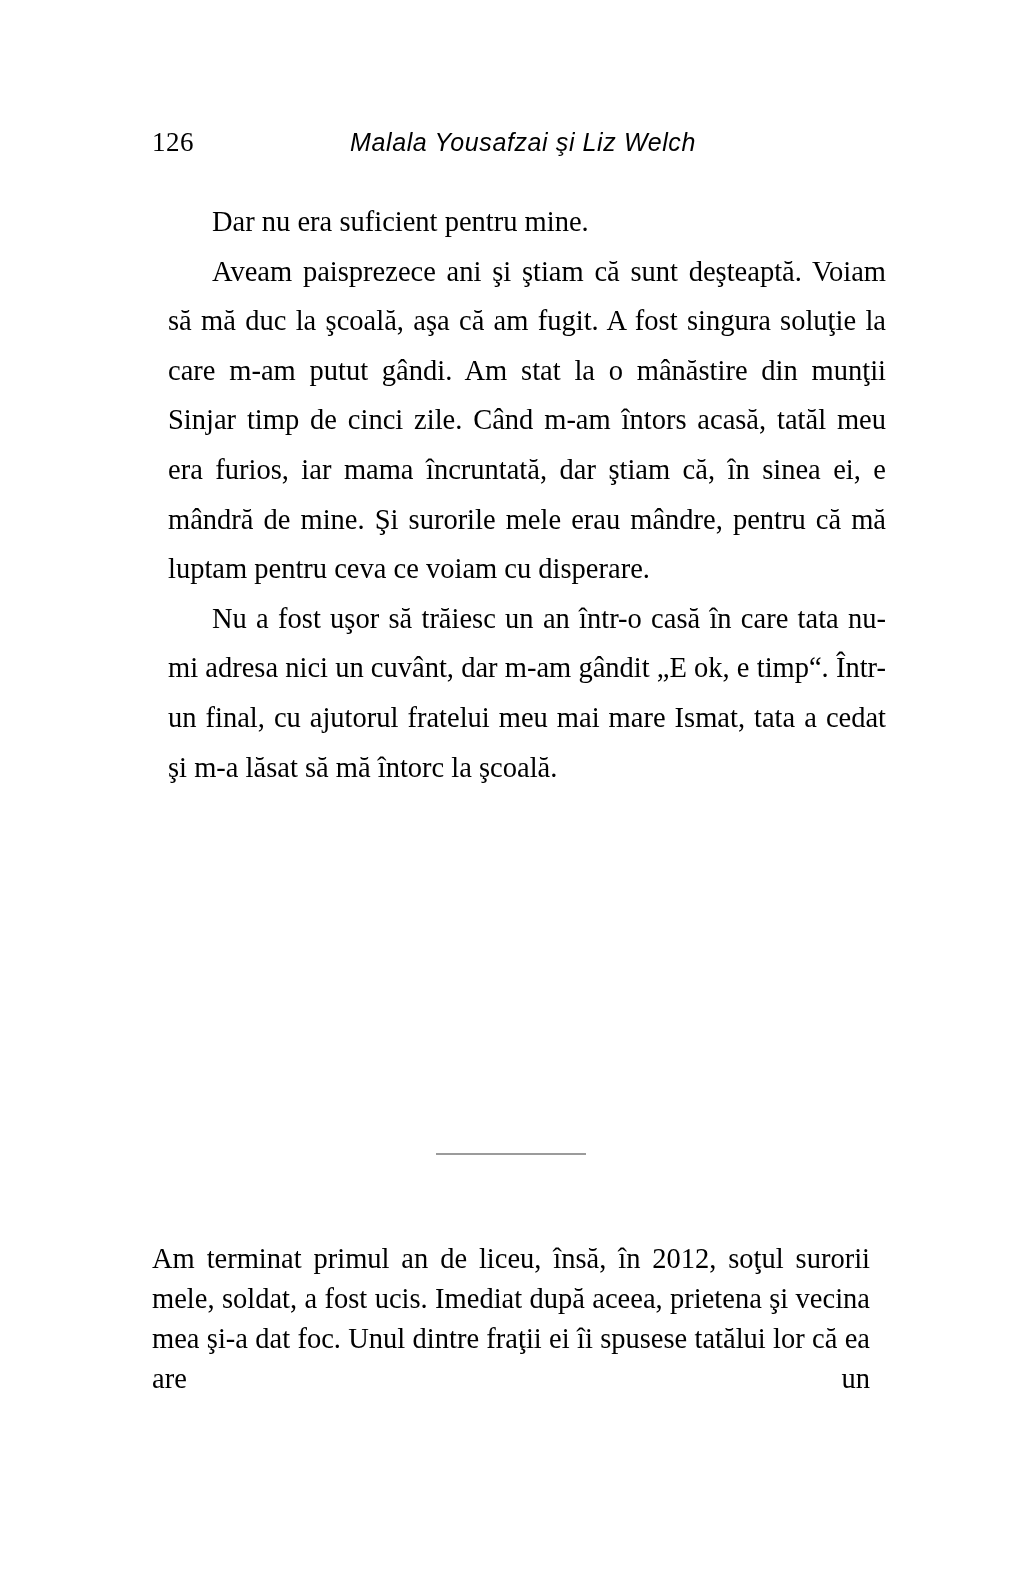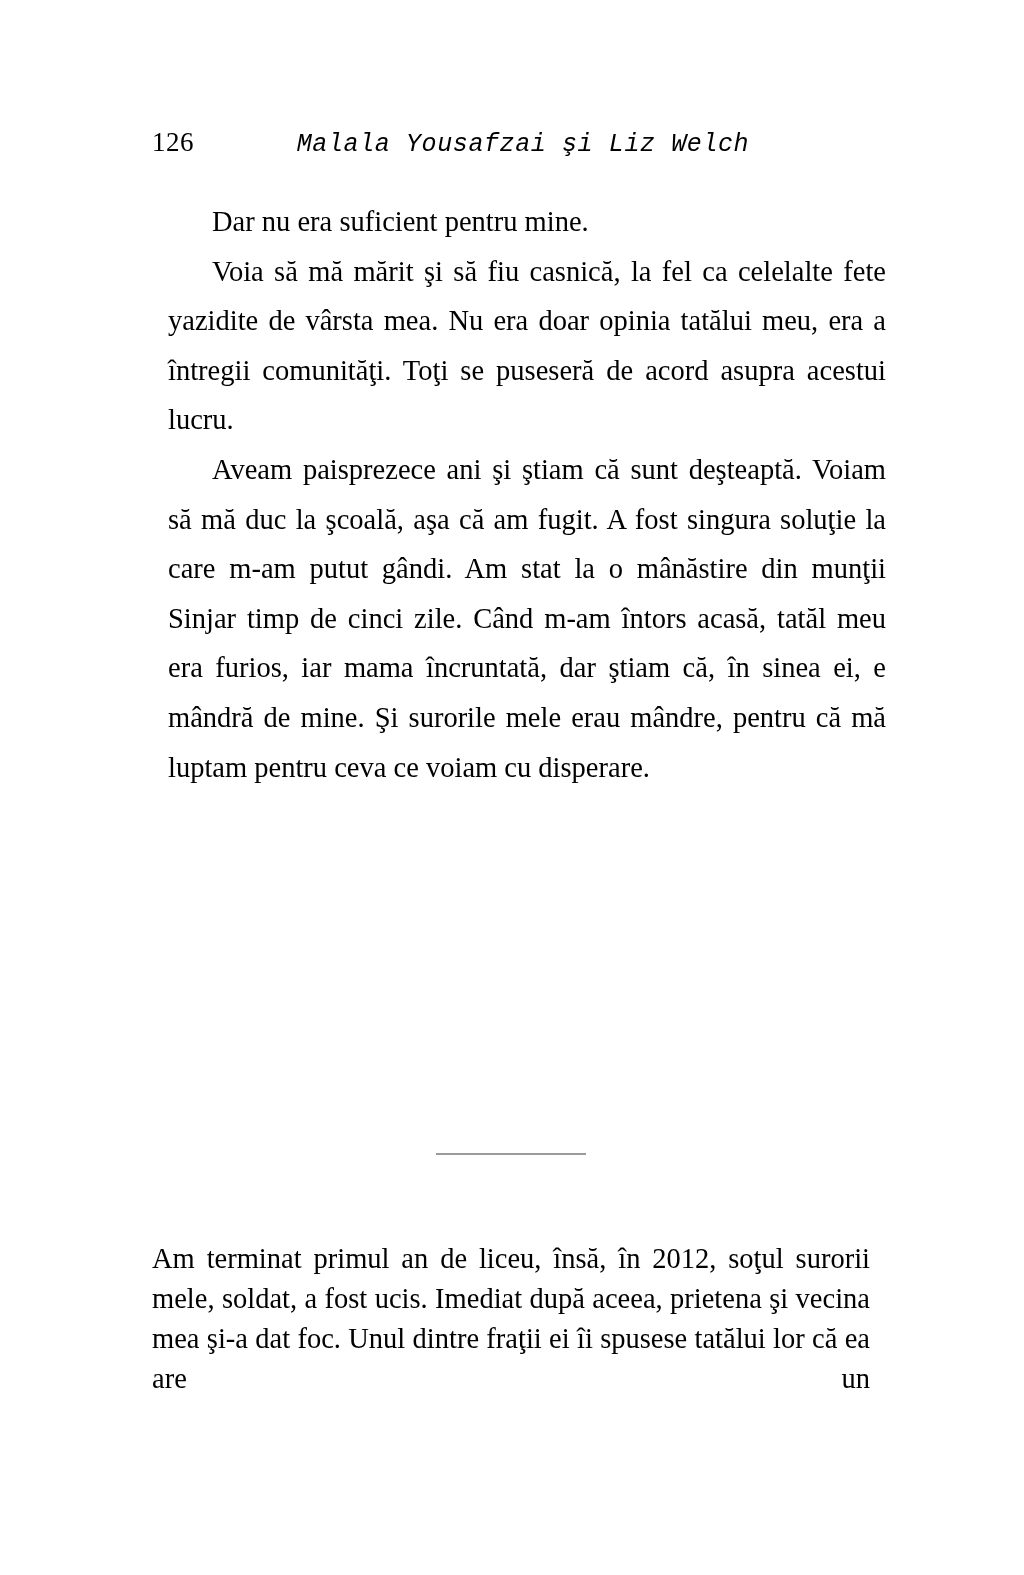--- a/index.html
+++ b/index.html
@@ -38,21 +38,21 @@
   .folio {
     font-family: "Liberation Serif", serif;
     font-size: 27px;
     letter-spacing: 0.5px;
     line-height: 1;
   }
 
   .running-head {
     flex: 1;
     text-align: center;
-    font-family: Liberation Mono, monospace;
+    font-family: Liberation Sans, sans-serif;
     font-style: italic;
     font-size: 25px;
     letter-spacing: 0.6px;
     line-height: 1;
     padding-right: 20px;
   }
 
   .body-text {
     position: absolute;
     top: 180px;
@@ -112,22 +112,22 @@
 
 <div class="page">
 
   <div class="page-header">
     <div class="folio">126</div>
     <div class="running-head">Malala Yousafzai şi Liz Welch</div>
   </div>
 
   <div class="body-text">
     <p>Dar nu era suficient pentru mine.</p>
-    <p>Voia să mă mărit şi să fiu casnică, la fel ca celelalte fete yazidite de vârsta mea. Nu era doar opinia tatălui meu, era a întregii comunităţi. Toţi se puseseră de acord asupra acestui lucru.</p>
     <p>Aveam paisprezece ani şi ştiam că sunt deşteaptă. Voiam să mă duc la şcoală, aşa că am fugit. A fost singura soluţie la care m-am putut gândi. Am stat la o mânăstire din munţii Sinjar timp de cinci zile. Când m-am întors acasă, tatăl meu era furios, iar mama încruntată, dar ştiam că, în sinea ei, e mândră de mine. Şi surorile mele erau mândre, pentru că mă luptam pentru ceva ce voiam cu disperare.</p>
+    <p>Nu a fost uşor să trăiesc un an într-o casă în care tata nu-mi adresa nici un cuvânt, dar m-am gândit „E ok, e timp“. Într-un final, cu ajutorul fratelui meu mai mare Ismat, tata a cedat şi m-a lăsat să mă întorc la şcoală.</p>
   </div>
 
   <div class="divider-wrap">
     <div class="divider"></div>
   </div>
 
   <div class="body-text-2">
     <p class="stretch">Am terminat primul an de liceu, însă, în 2012, soţul surorii mele, soldat, a fost ucis. Imediat după aceea, prietena şi vecina mea şi-a dat foc. Unul dintre fraţii ei îi spusese tatălui lor că ea are un</p>
   </div>
 

